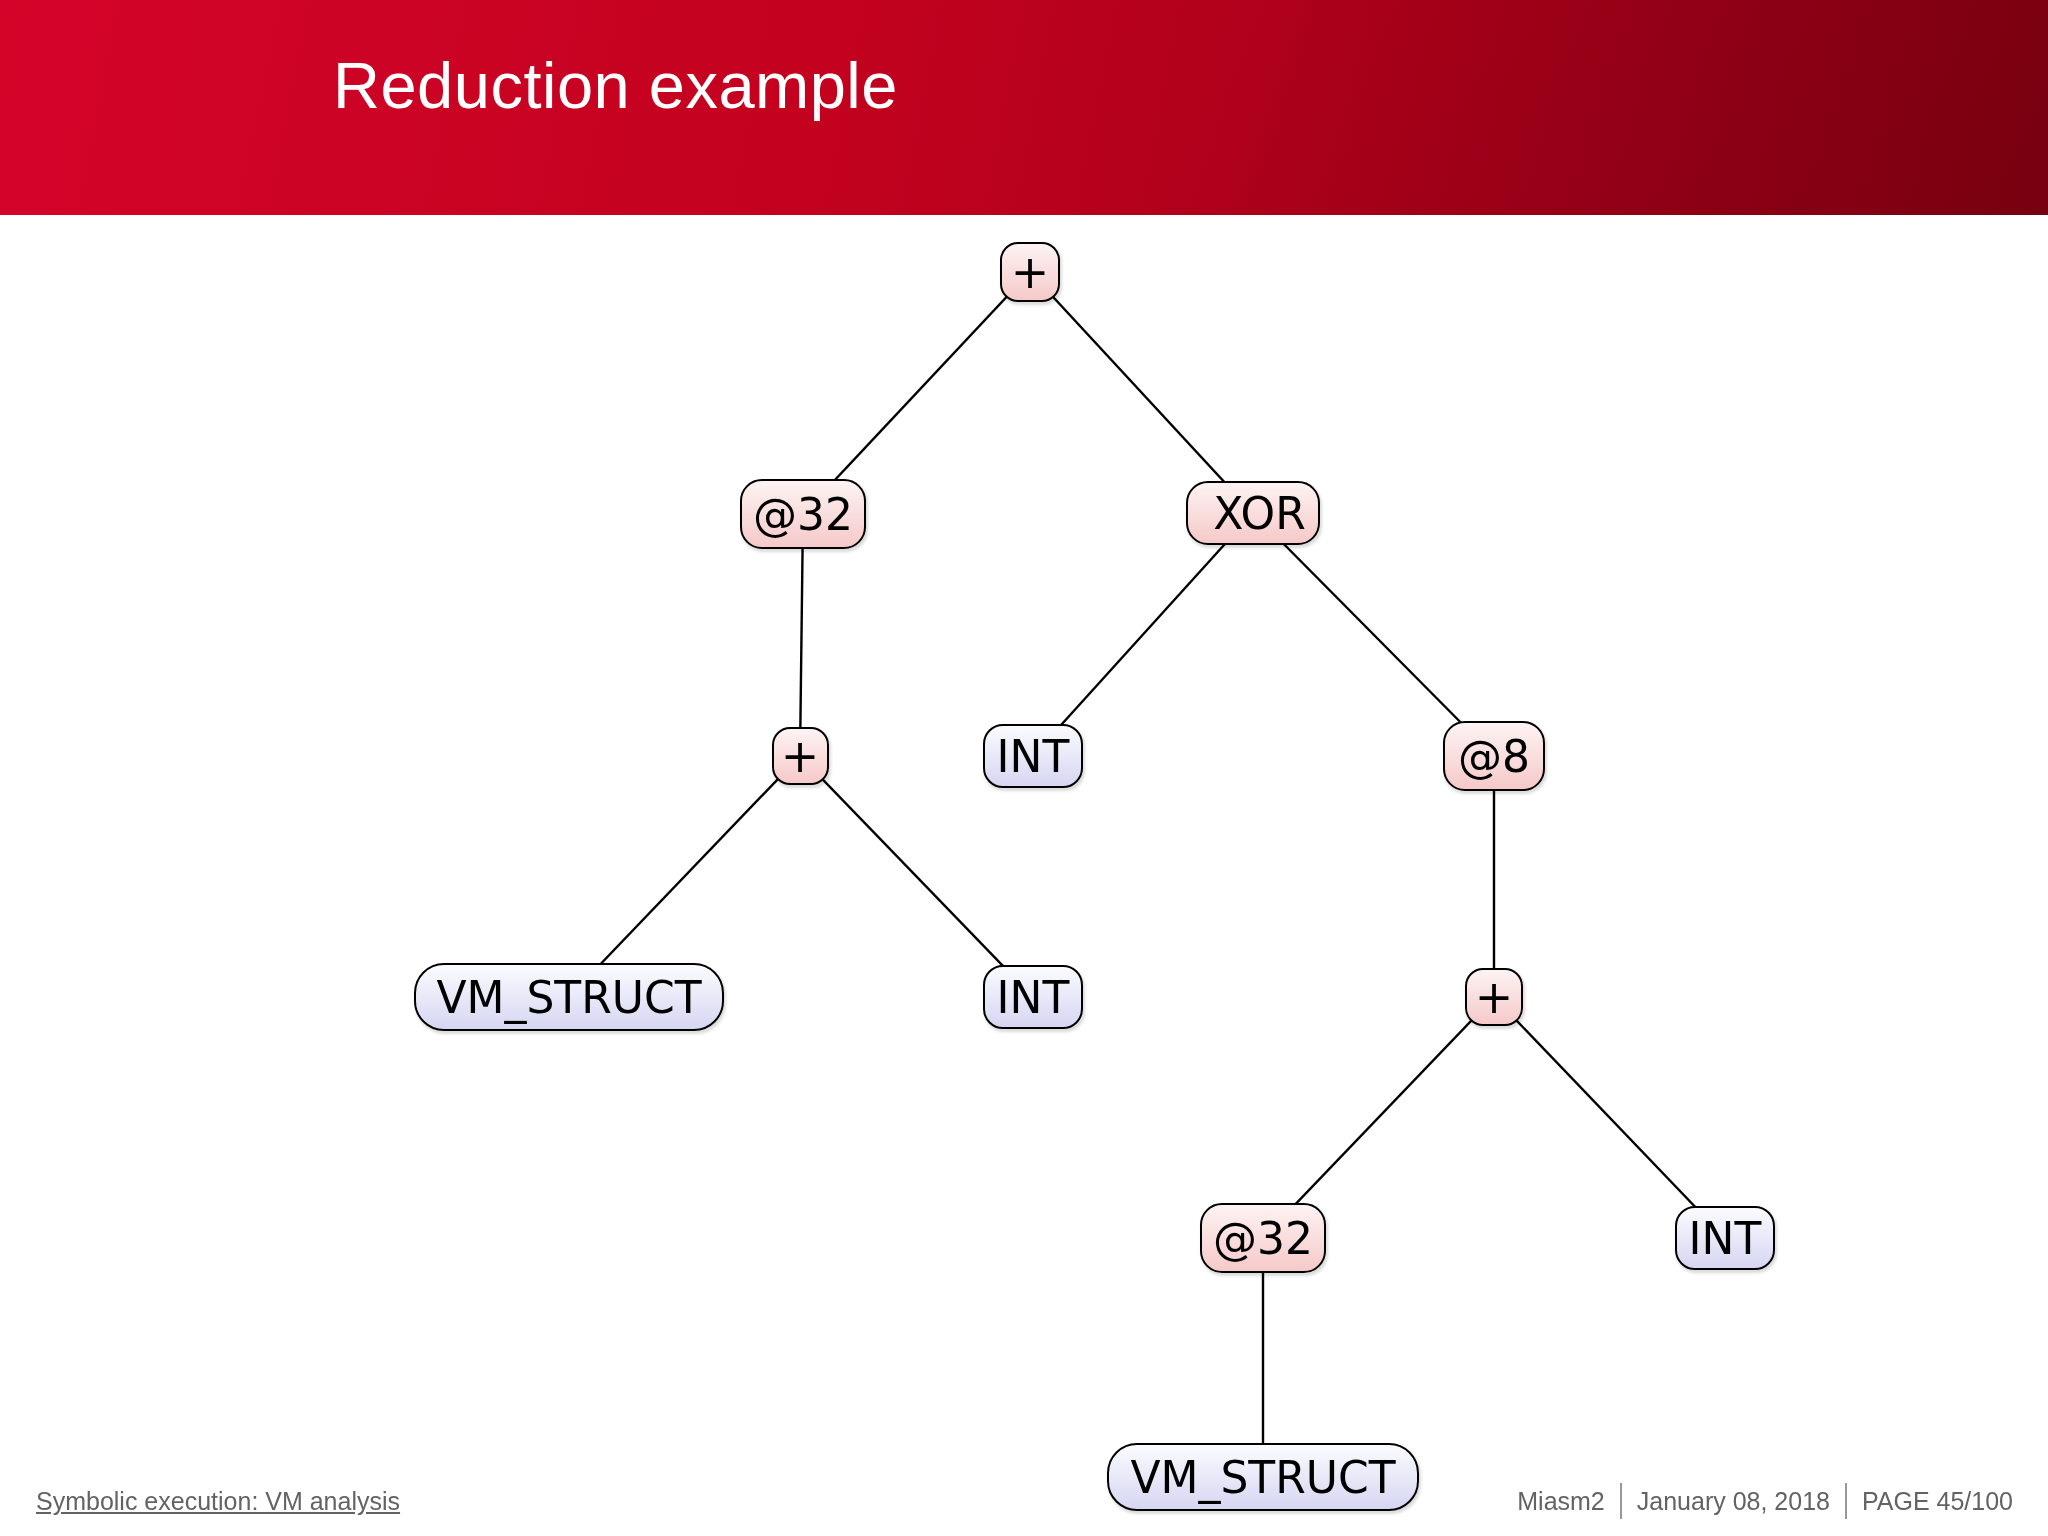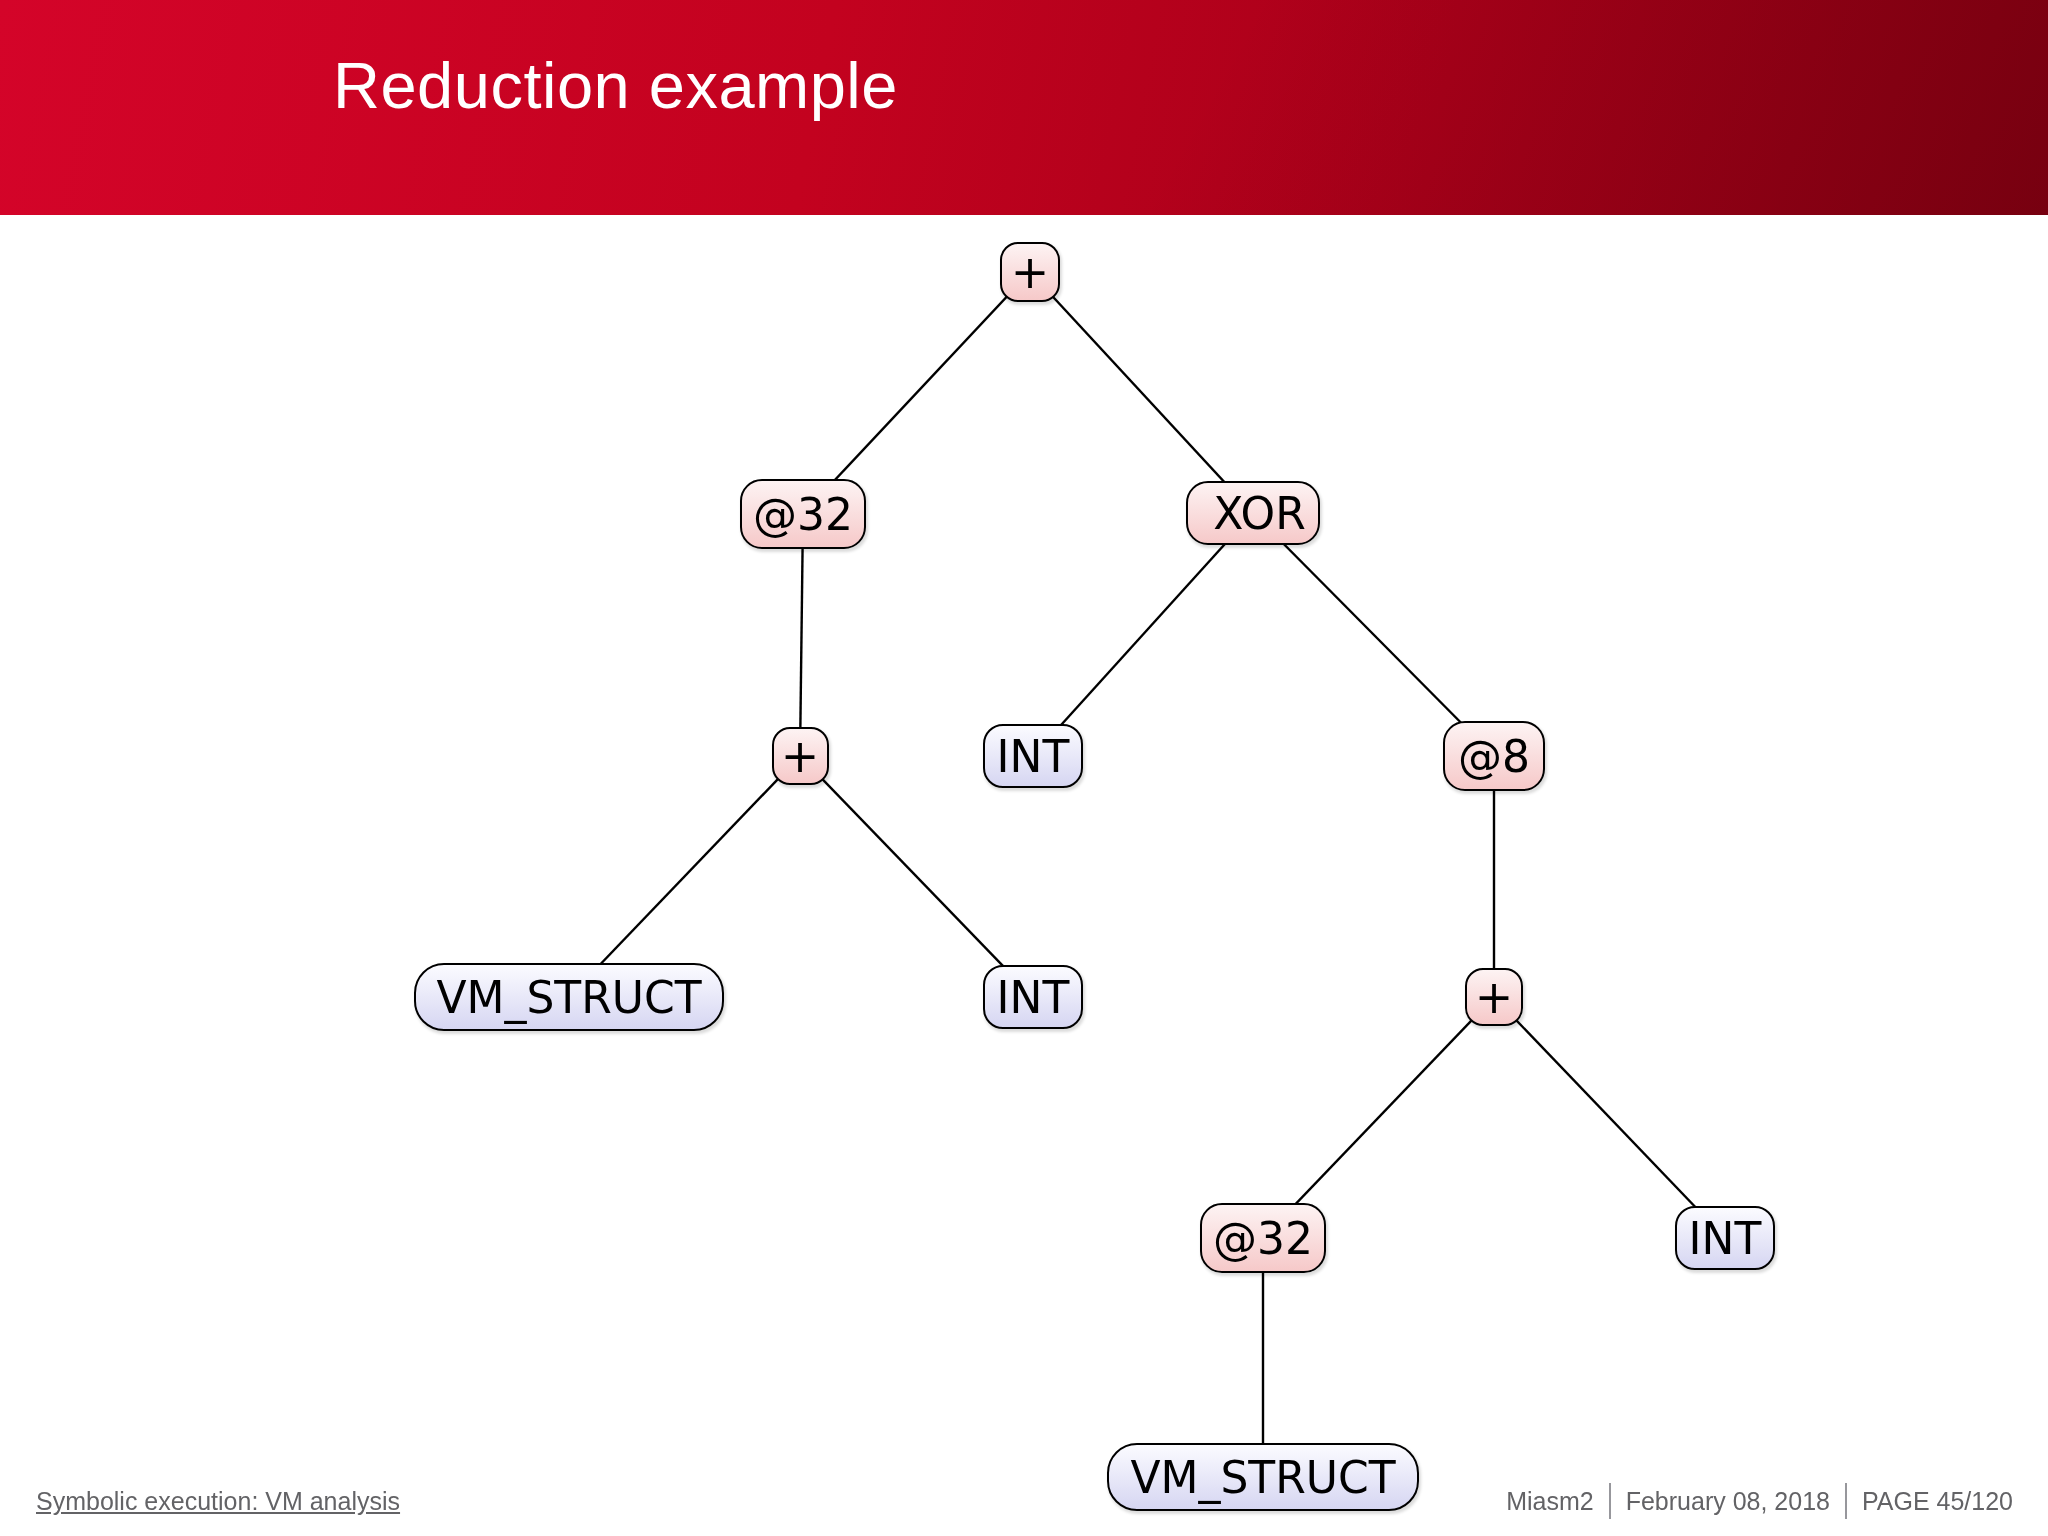--- a/index.html
+++ b/index.html
@@ -90,16 +90,16 @@
   </div>
 
 <header class="banner"></header>
 <h1 class="slide-title">Reduction example</h1>
 
 <div class="footer-left">Symbolic execution: VM analysis</div>
 
 <div class="footer-right">
   <span>Miasm2</span>
   <span class="footer-sep"></span>
-  <span>February 08, 2018</span>
+  <span>January 08, 2018</span>
   <span class="footer-sep"></span>
-  <span>PAGE 45/120</span>
+  <span>PAGE 45/100</span>
 </div>
 
 </body></html>

